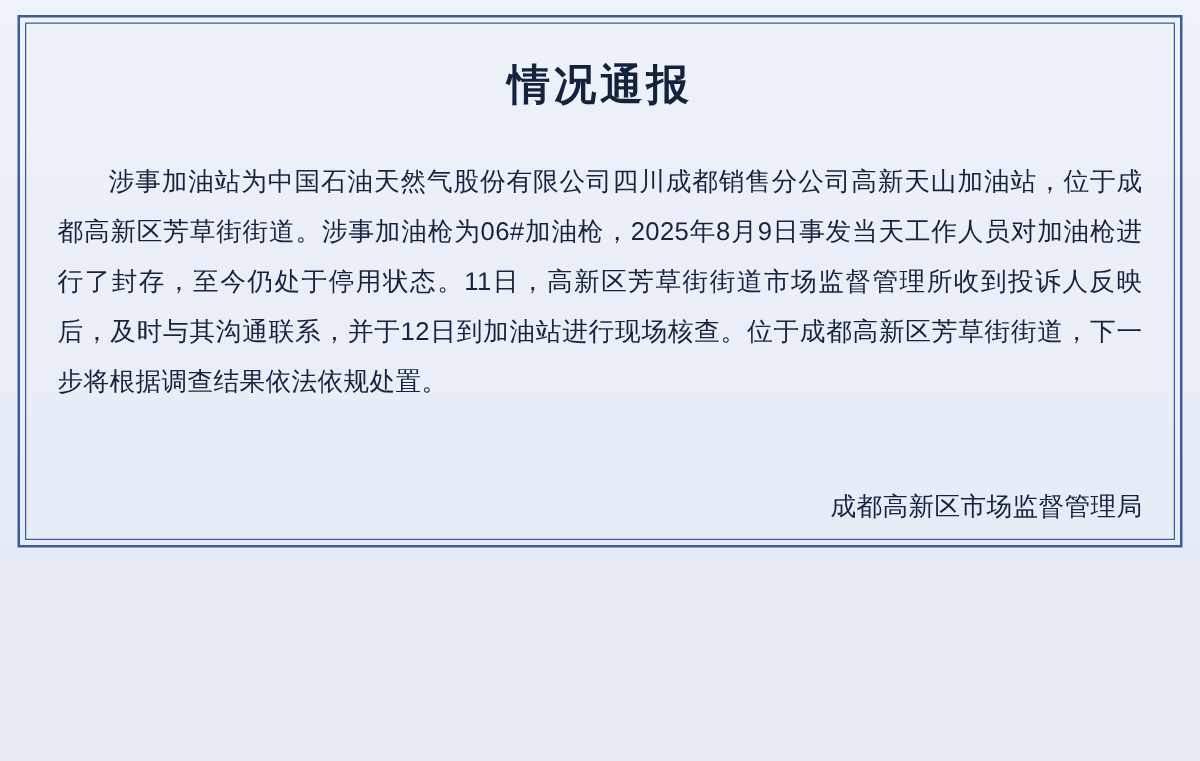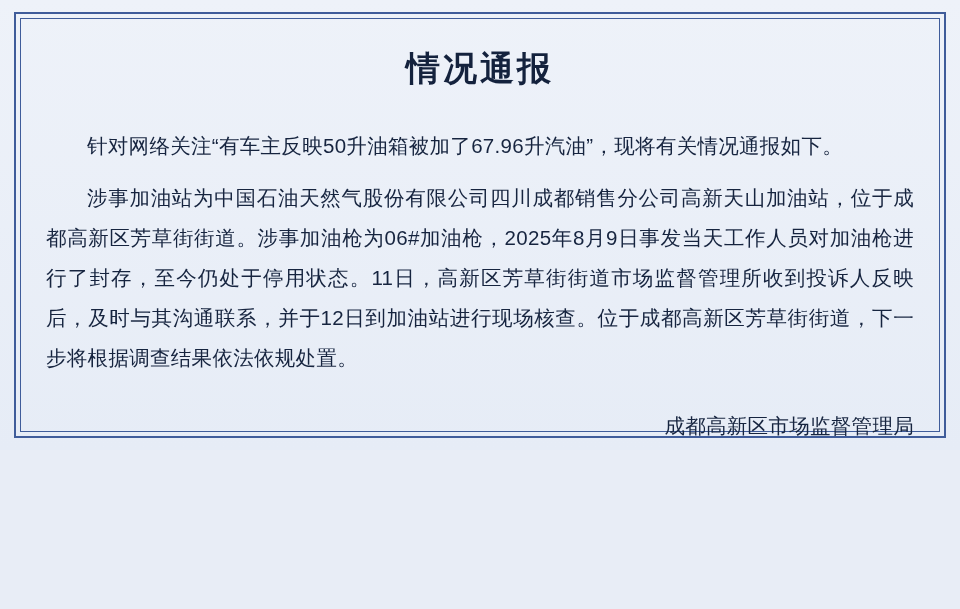--- a/index.html
+++ b/index.html
@@ -62,21 +62,21 @@
   .para {
     font-size: 20.5px;
     color: #16243f;
     line-height: 1.95;
     text-indent: 2em;
     text-align: justify;
     margin: 0 0 12px 0;
     letter-spacing: 0.3px;
   }
   .signature {
-    margin-top: 28px;
+    margin-top: 60px;
     text-align: right;
   }
   .sign-line {
     font-size: 20.5px;
     color: #16243f;
     line-height: 1.95;
     letter-spacing: 0.3px;
   }
 </style>
 </head>
@@ -84,21 +84,20 @@
 
 <div class="page">
   <div class="outer-frame"></div>
   <div class="inner-frame"></div>
 
   <div class="content">
 
     <h1 class="doc-title">情况通报</h1>
 
     <div class="body-text">
-      <p class="para">针对网络关注“有车主反映50升油箱被加了67.96升汽油”，现将有关情况通报如下。</p>
       <p class="para">涉事加油站为中国石油天然气股份有限公司四川成都销售分公司高新天山加油站，位于成都高新区芳草街街道。涉事加油枪为06#加油枪，2025年8月9日事发当天工作人员对加油枪进行了封存，至今仍处于停用状态。11日，高新区芳草街街道市场监督管理所收到投诉人反映后，及时与其沟通联系，并于12日到加油站进行现场核查。位于成都高新区芳草街街道，下一步将根据调查结果依法依规处置。</p>
     </div>
 
     <div class="signature">
       <div class="sign-line">成都高新区市场监督管理局</div>
     </div>
 
   </div>
 </div>
 

